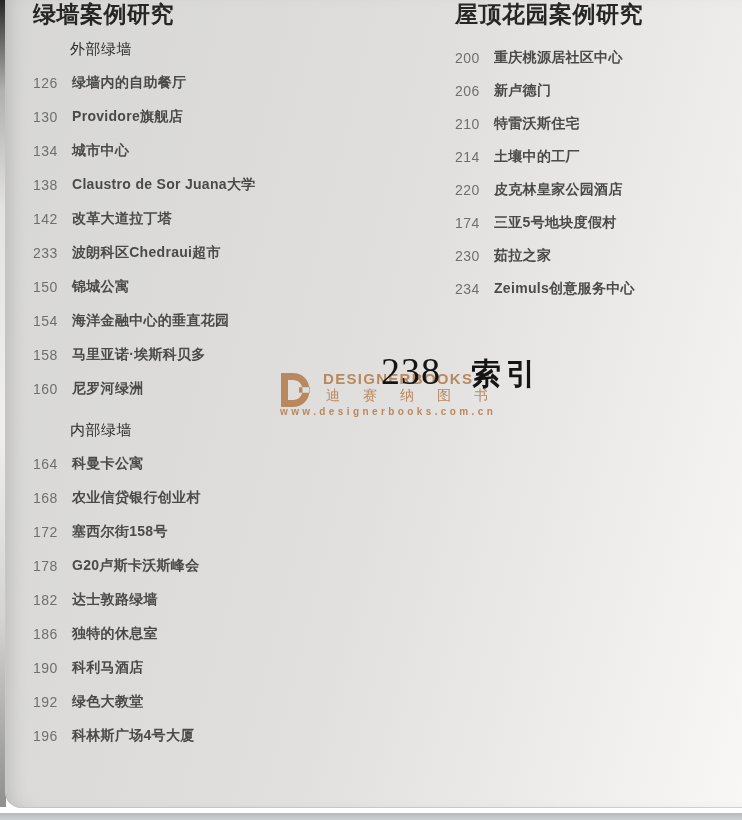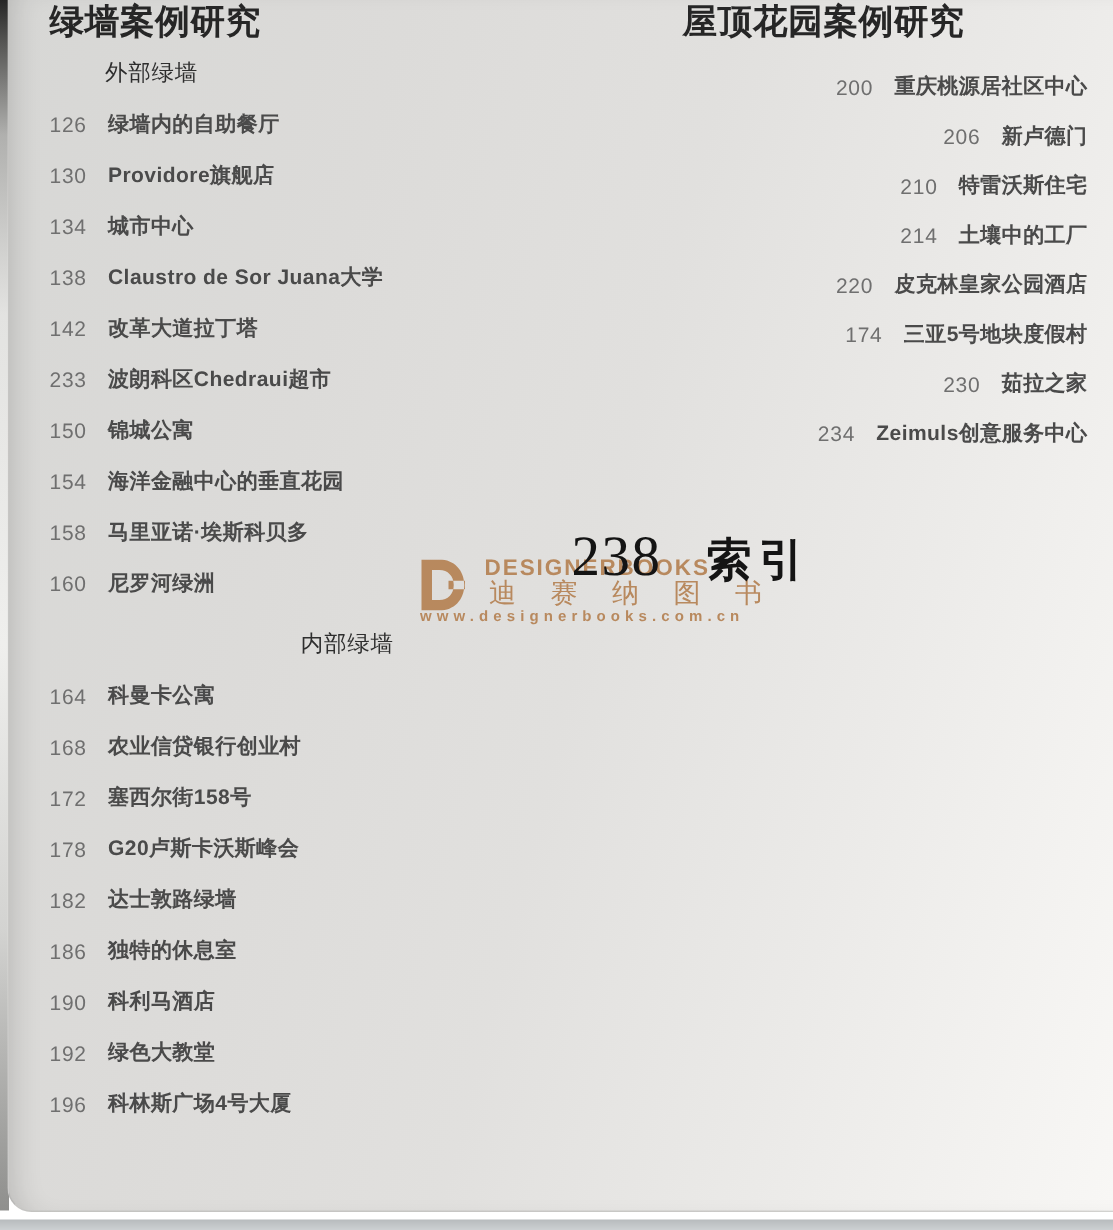--- a/index.html
+++ b/index.html
@@ -34,43 +34,43 @@
   .col-left{left:33px;width:360px;}
   .col-right{left:455px;width:270px;}
   h1.toc-title{
     margin:0;font-size:23px;line-height:19px;font-weight:bold;
     color:#262626;letter-spacing:.5px;
   }
   .sec-heading{
     margin:15px 0 7px 37px;font-size:15px;line-height:20px;
     font-weight:normal;color:#2e2e2e;letter-spacing:.5px;
   }
-  .sec-heading.second{margin-top:14px;text-align:center;}
+  .sec-heading.second{margin-top:14px;}
   .rows{margin:0;}
   .col-right .rows{margin-top:17px;}
   .row{display:flex;align-items:center;height:34px;}
-  .col-right .row{height:33px;justify-content:flex-end;}
+  .col-right .row{height:33px;}
   .num{
     width:30px;flex:0 0 30px;font-size:14px;color:#6f6f6f;
     letter-spacing:.5px;
   }
   .txt{margin-left:9px;font-size:14px;color:#4a4a4a;letter-spacing:.3px;font-weight:bold;}
   
   .watermark{
     position:absolute;left:280px;top:336px;width:300px;z-index:1;
     color:#b8895e;
     margin-top:34px;
   }
   .wm-logo{position:absolute;left:0;top:3px;width:30px;height:34px;}
   .wm-brand{
     margin-left:43px;font-size:15px;font-weight:bold;
     letter-spacing:1.3px;line-height:17px;white-space:nowrap;
   }
   .wm-cn{
-    margin-left:46px;margin-top:1px;font-size:18px;
+    margin-left:46px;margin-top:1px;font-size:14px;
     letter-spacing:23px;line-height:15px;white-space:nowrap;
   }
   .wm-url{
     margin-top:2px;font-size:10px;font-weight:bold;
     letter-spacing:3.4px;line-height:13px;white-space:nowrap;
   }
   
   .index-entry{
     position:absolute;left:381px;top:352px;z-index:2;
     display:flex;align-items:baseline;color:#141414;

